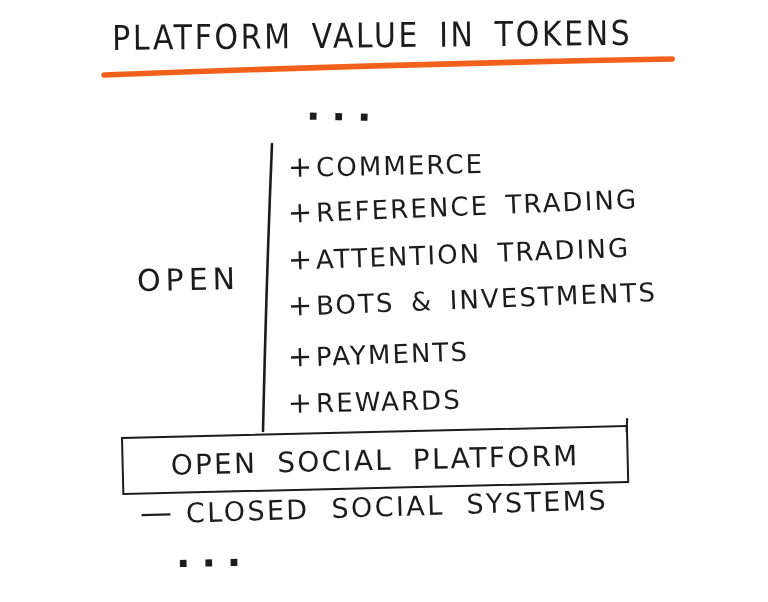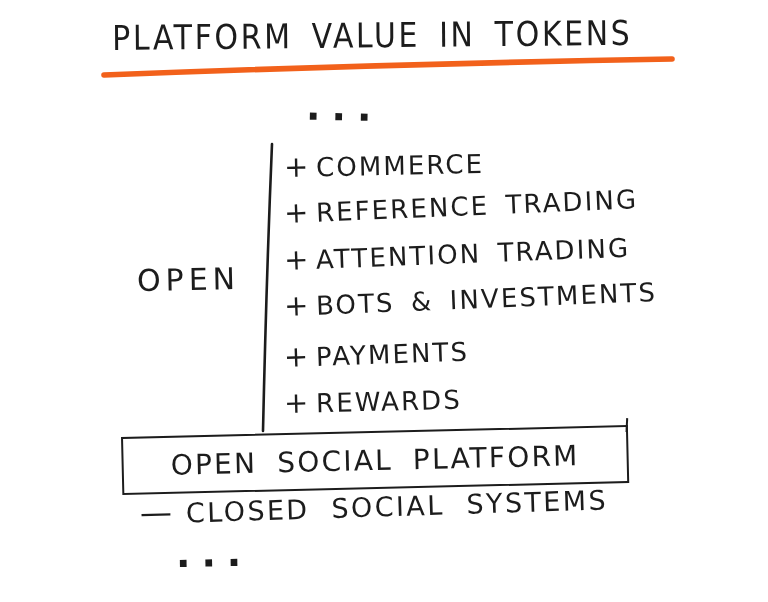--- a/index.html
+++ b/index.html
@@ -8,20 +8,21 @@
     background: #ffffff;
   }
   .canvas {
     position: relative;
     width: 768px;
     height: 602px;
     background: #ffffff;
     overflow: hidden;
     font-family: "DejaVu Sans", sans-serif;
     color: #1c1c1c;
+    text-align: center;
   }
   .hand {
     text-transform: uppercase;
     white-space: nowrap;
     color: #1c1c1c;
   }
   .title {
     position: absolute;
     left: 112px;
     top: 18px;

